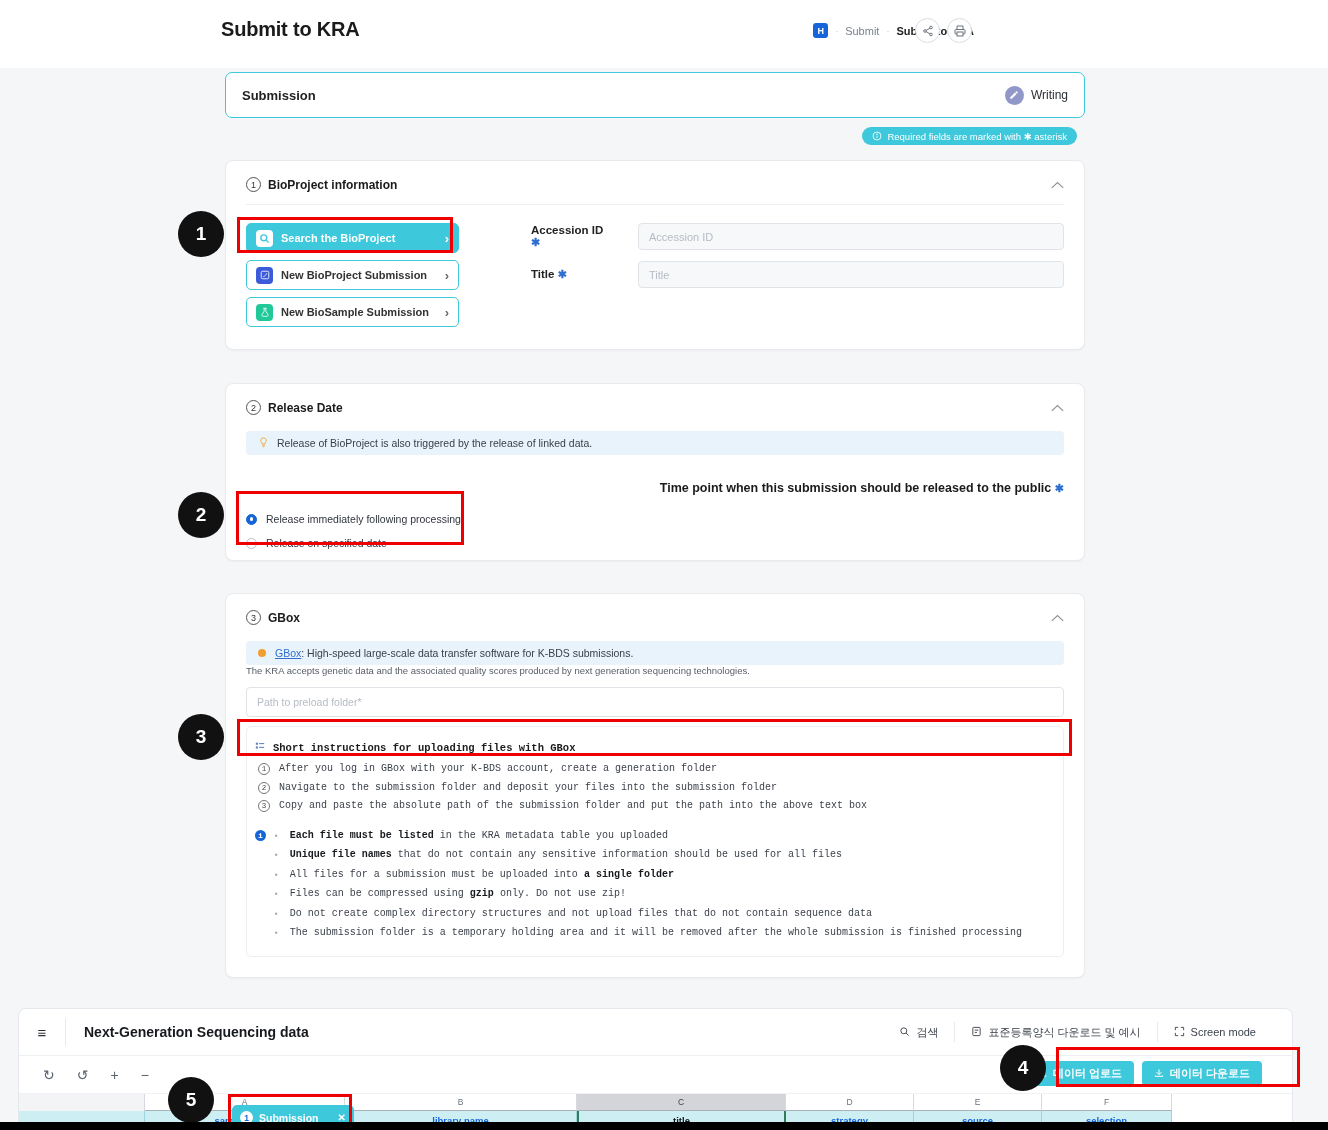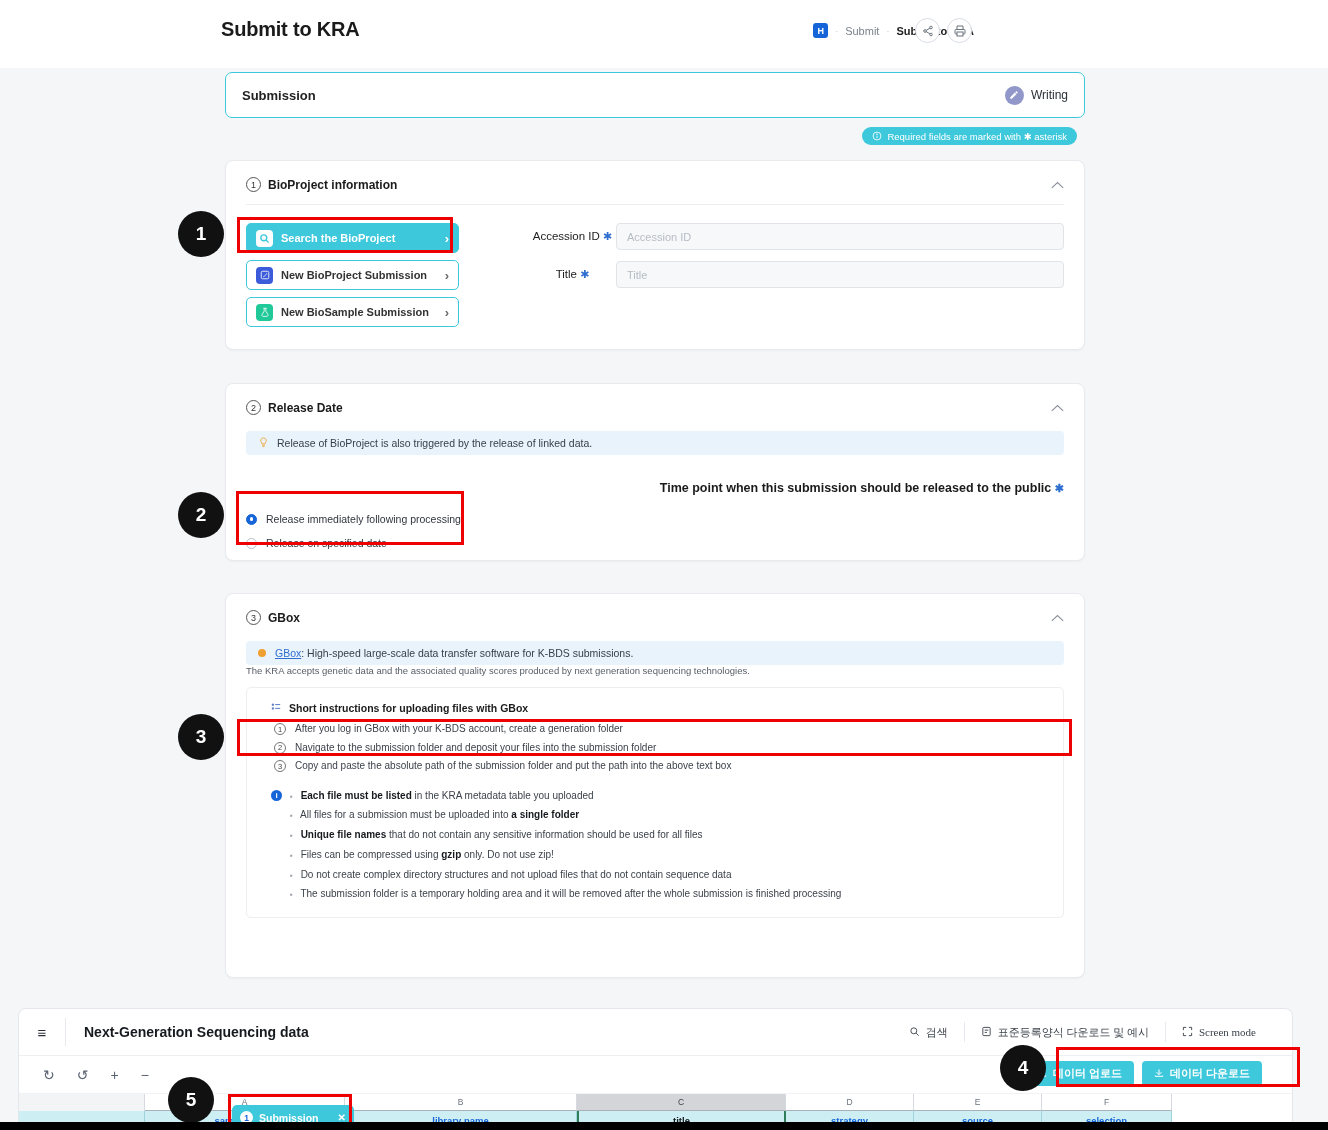--- a/index.html
+++ b/index.html
@@ -106,22 +106,22 @@
   }
   .bp-ico.teal { background: #fff; }
   .bp-ico.blue { background: #3b5bdb; }
   .bp-ico.green { background: #20c997; }
   .bp-arrow { margin-left: auto; color: inherit; font-size: 13px; opacity: .75; }
   .bp-btn.active .bp-arrow { color: #fff; opacity: 1; }
 
   .bp-fields { margin-left: 72px; flex: 1; }
   .field-row { display: flex; align-items: center; margin-bottom: 11px; }
   .field-label {
-    width: 83px; text-align: center; font-size: 11.5px; font-weight: normal;
-    color: #222; margin-right: 2px; flex: none;
+    width: 83px; text-align: left; font-size: 11.5px; font-weight: bold;
+    color: #222; margin-right: 24px; flex: none;
   }
   .star { color: #2f6fd0; font-size: 11px; }
   .text-input {
     flex: 1; height: 27px; border: 1px solid #e0e4e9; border-radius: 4px;
     background: #f7f8fa; padding: 0 10px; font-size: 11px; color: #333;
     font-family: "Liberation Sans", sans-serif;
   }
   .text-input::placeholder { color: #b6bcc4; }
 
   
@@ -159,22 +159,22 @@
   .gb-h { font-size: 12.5px; font-weight: bold; color: #1b1b1b; margin: 24px 0 7px 0; }
   .gb-p { font-size: 9.5px; color: #565d66; margin-bottom: 11px; }
   .path-input {
     width: 100%; height: 30px; border: 1px solid #e0e4e9; border-radius: 4px;
     background: #fff; padding: 0 10px; font-size: 10.5px;
     font-family: "Liberation Sans", sans-serif; color: #333;
   }
   .path-input::placeholder { color: #b6bcc4; }
 
   .instr-box {
-    border: 1px solid #eceef1; border-radius: 5px;
-    padding: 14px 16px 16px 24px; background: #fff;
+    margin-top: 9px; border: 1px solid #eceef1; border-radius: 5px;
+    padding: 14px 16px 16px 8px; background: #fff; font-family: Liberation Mono, monospace;
   }
   .instr-title {
     display: flex; align-items: center; font-size: 10.5px; font-weight: bold;
     color: #1b1b1b; margin-bottom: 8px;
   }
   .list-ico { color: #5b7fc7; margin-right: 8px; font-size: 10px; }
   .instr-item { display: flex; align-items: flex-start; margin: 5px 0 5px 3px; }
   .num-circ {
     width: 12px; height: 12px; border-radius: 50%; border: 1px solid #777;
     font-size: 7.5px; color: #444; display: flex; align-items: center;
@@ -205,21 +205,21 @@
   .sheet-head { height: 47px; display: flex; align-items: center; border-bottom: 1px solid #edeff2; }
   .hamburger {
     width: 46px; display: flex; align-items: center; justify-content: center;
     color: #2b2f38; font-size: 15px; height: 100%;
   }
   .sheet-divider-v { width: 1px; height: 28px; background: #e6e9ed; }
   .sheet-title { font-size: 14px; font-weight: bold; color: #16191d; margin-left: 18px; }
   .sheet-actions { margin-left: auto; display: flex; align-items: center; gap: 0; margin-right: 20px; }
   .sheet-act {
     display: flex; align-items: center; gap: 6px; font-size: 11px;
-    color: #3c424b; padding: 0 16px; height: 20px; font-family: Liberation Serif, serif;
+    color: #3c424b; padding: 0 16px; height: 20px;
   }
   .sheet-act + .sheet-act { border-left: 1px solid #e6e9ed; }
 
   .sheet-main { display: flex; height: 75px; }
   .rows-pane { width: 200px; border-right: 1px solid #edeff2; }
   .rows-head { height: 38px; display: flex; align-items: center; padding-left: 16px; border-bottom: 1px solid #f0f2f5; }
   .grid-ico {
     width: 15px; height: 13px; margin-right: 12px;
     background:
       linear-gradient(#9fc5e8 0 0) no-repeat 0 0 / 100% 3px,
@@ -463,20 +463,21 @@
 
     <div class="info-bar">
       <span class="dot-blue"></span>
       <a class="glink">GBox</a>
       <span> : High-speed large-scale data transfer software for K-BDS submissions.</span>
     </div>
 
     <div class="gb-body">
       <div class="gb-p">The KRA accepts genetic data and the associated quality scores produced by next generation sequencing technologies.</div>
 
+      <input class="path-input" placeholder="Path to preload folder*" style="">
 
       <div class="instr-box">
         <div class="instr-title">
           <span class="list-ico">
             <svg width="10" height="10" viewBox="0 0 24 24" fill="#5b7fc7">
                 <rect x="2" y="4" width="5" height="5"></rect>
                 <rect x="10" y="5" width="12" height="2.5"></rect>
                 <rect x="2" y="13" width="5" height="5"></rect>
                 <rect x="10" y="14" width="12" height="2.5"></rect>
               </svg>
@@ -501,25 +502,25 @@
           <div class="note-first">
             <span class="note-bullet-ico">i</span>
             <span class="note-line">
               <span class="sq">▪</span>
               <b>Each file must be listed</b><span> in the KRA metadata table you uploaded</span>
             </span>
           </div>
           <div class="note-rest">
             <div class="note-line">
               <span class="sq">▪</span>
-              <span>All files for a submission must be uploaded into </span><b>a single folder</b><span></span>
+              <b>Unique file names</b><span> that do not contain any sensitive information should be used for all files</span>
             </div>
             <div class="note-line">
               <span class="sq">▪</span>
-              <b>Unique file names</b><span> that do not contain any sensitive information should be used for all files</span>
+              <span>All files for a submission must be uploaded into </span><b>a single folder</b><span></span>
             </div>
             <div class="note-line">
               <span class="sq">▪</span>
               <span>Files can be compressed using </span><b>gzip</b><span> only. Do not use zip!</span>
             </div>
             <div class="note-line">
               <span class="sq">▪</span>
               <span>Do not create complex directory structures and not upload files that do not contain sequence data</span>
             </div>
             <div class="note-line">

